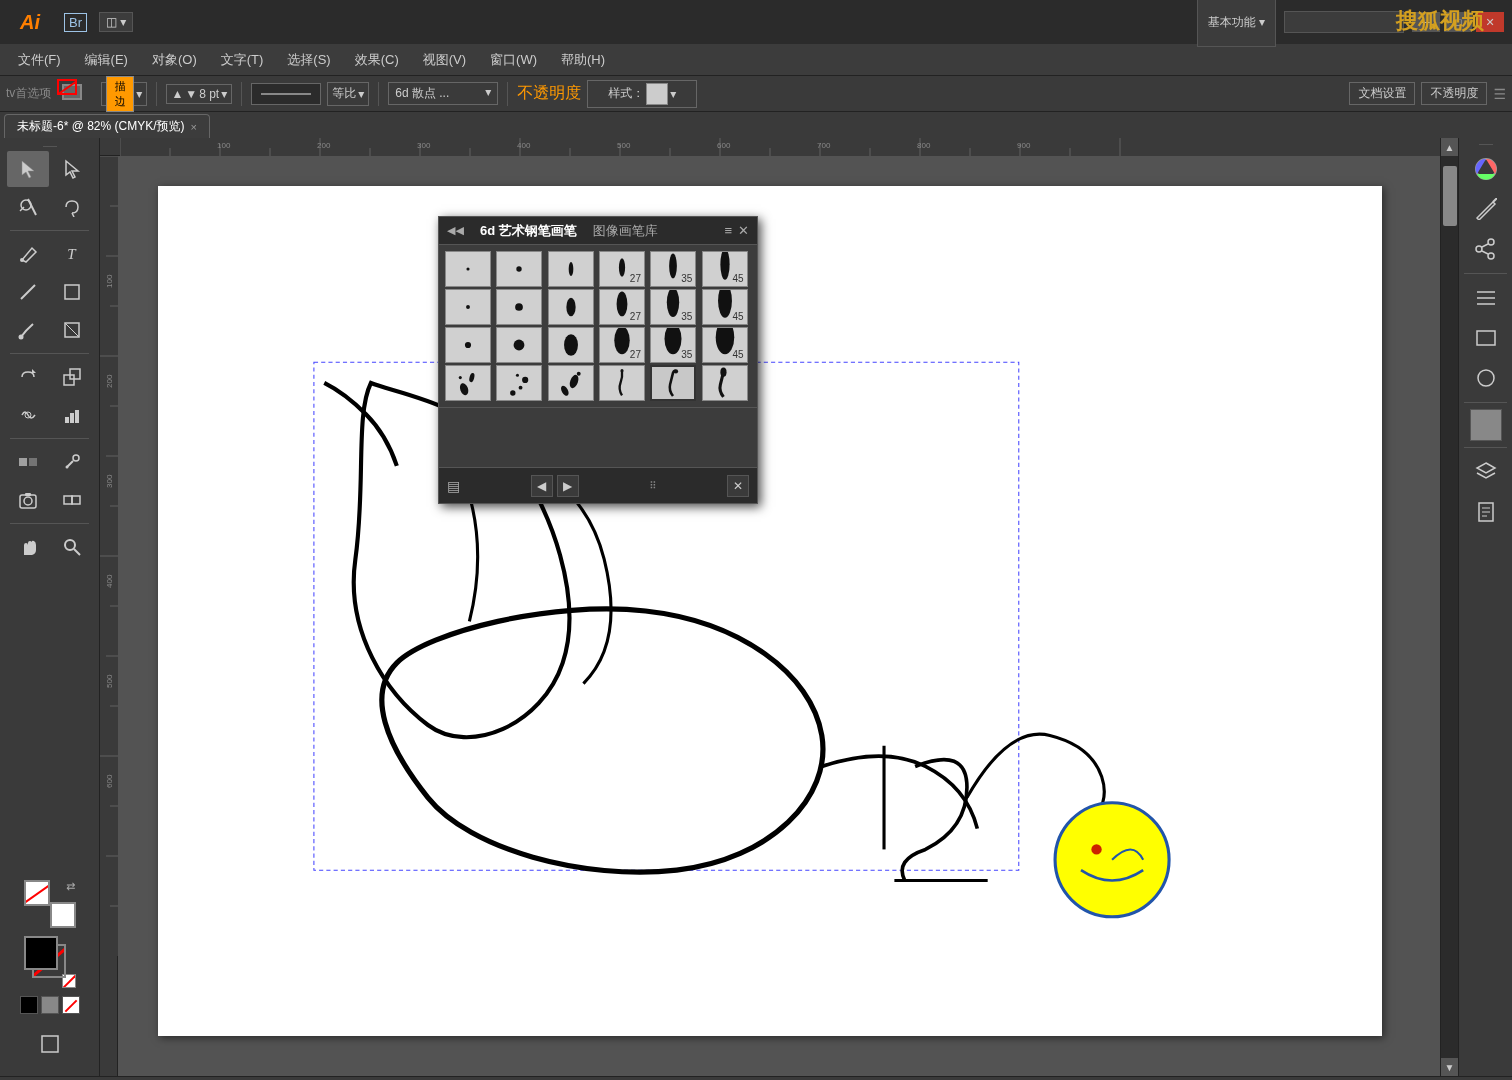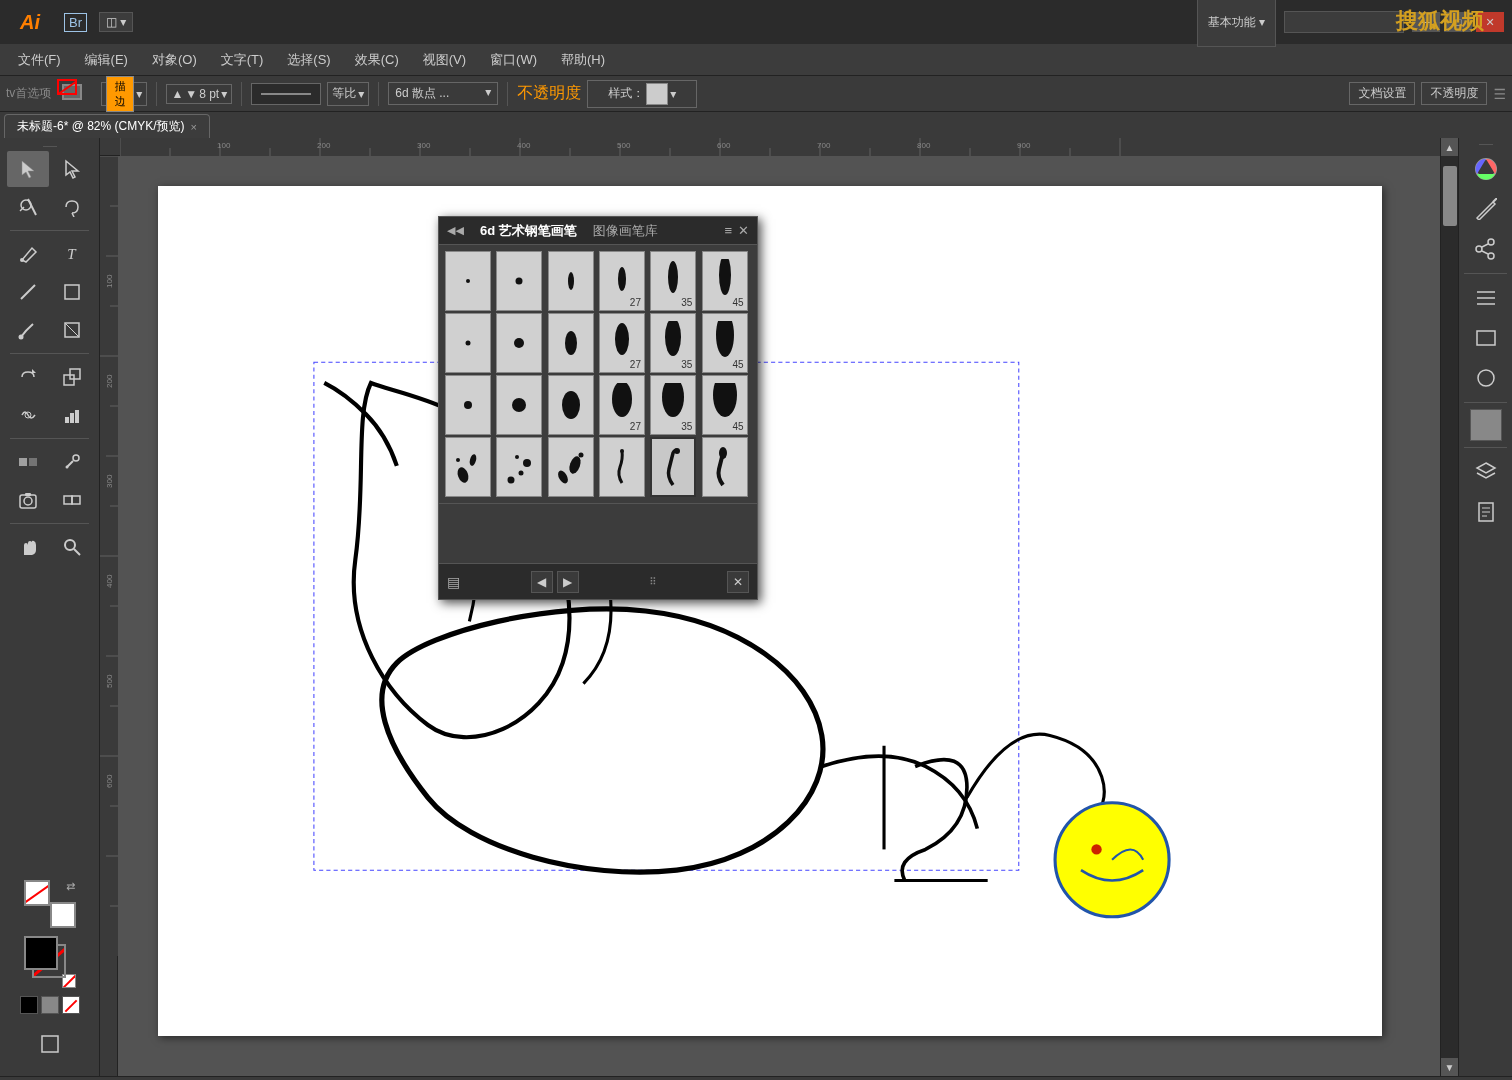--- a/index.html
+++ b/index.html
@@ -121,21 +121,21 @@
     #brush-panel-header {
       height: 28px; background: #2b2b2b; display: flex; align-items: center; justify-content: space-between;
       padding: 0 8px; border-bottom: 1px solid #555;
     }
     .panel-title { color: #ccc; font-size: 13px; display: flex; align-items: center; gap: 16px; }
     .panel-title-active { color: #fff; font-weight: bold; }
     .panel-controls { display: flex; gap: 6px; align-items: center; }
     .panel-ctrl-btn { color: #aaa; font-size: 13px; cursor: pointer; background: none; border: none; }
     #brush-grid { display: grid; grid-template-columns: repeat(6, 1fr); gap: 2px; padding: 6px; background: #3c3c3c; }
     .brush-cell {
-      width: 46px; height: 60px; background: #d0d0d0; border: 1px solid #888; display: flex; flex-direction: column;
+      width: 46px; height: 36px; background: #d0d0d0; border: 1px solid #888; display: flex; flex-direction: column;
       align-items: center; justify-content: center; cursor: pointer; position: relative; gap: 2px; text-align: right;
     }
     .brush-cell.selected { border: 2px solid #333; background: #c8c8c8; }
     .brush-cell-label { font-size: 10px; color: #333; position: absolute; bottom: 2px; right: 3px; }
     #brush-panel-bottom {
       height: 36px; background: #2b2b2b; border-top: 1px solid #555; display: flex; align-items: center;
       padding: 0 8px; justify-content: space-between;
     }
     .panel-bottom-icons { display: flex; gap: 8px; align-items: center; }
     .panel-bottom-icon { color: #aaa; font-size: 14px; cursor: pointer; }

